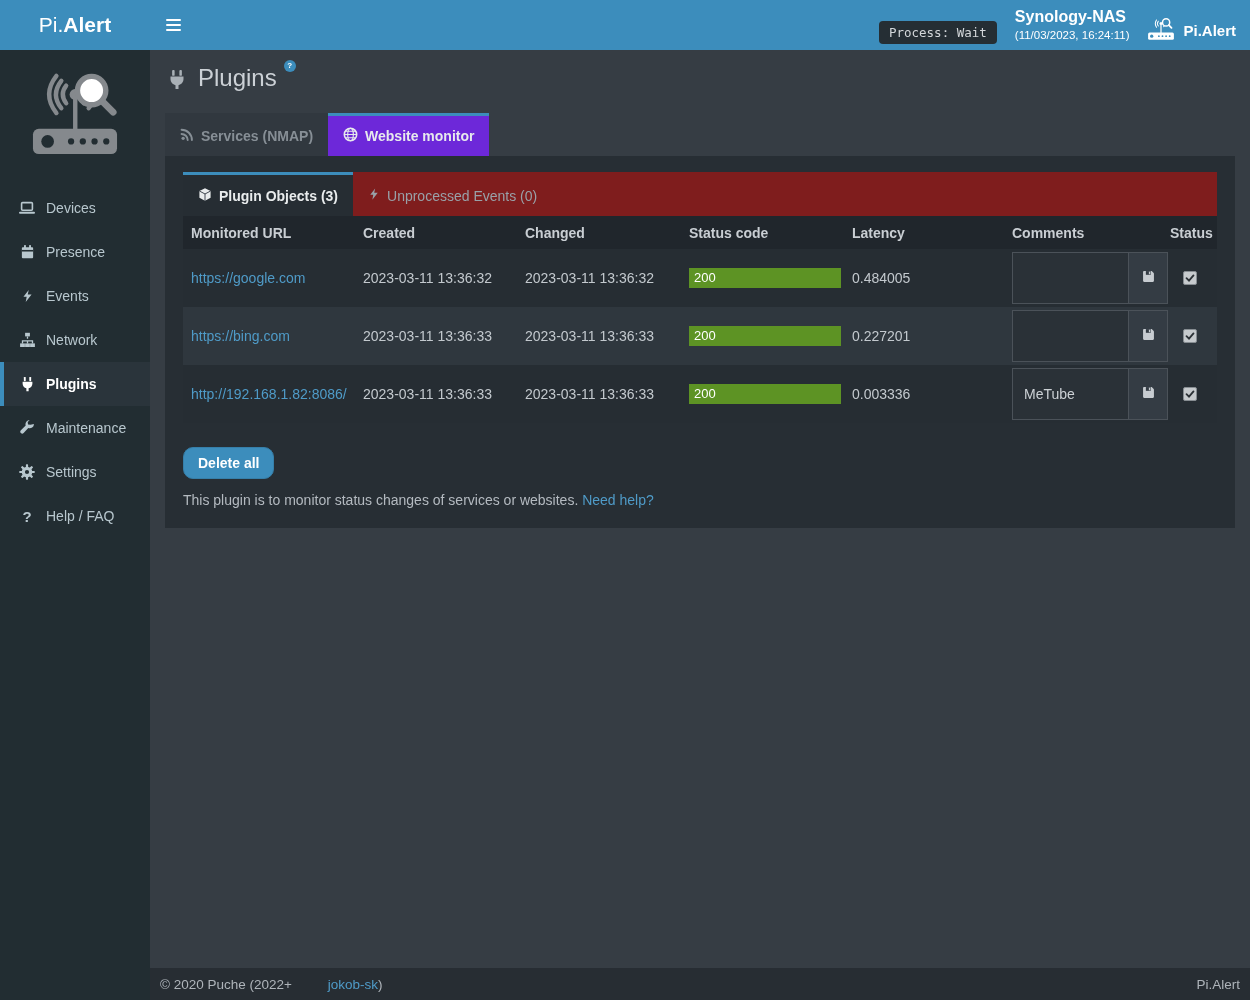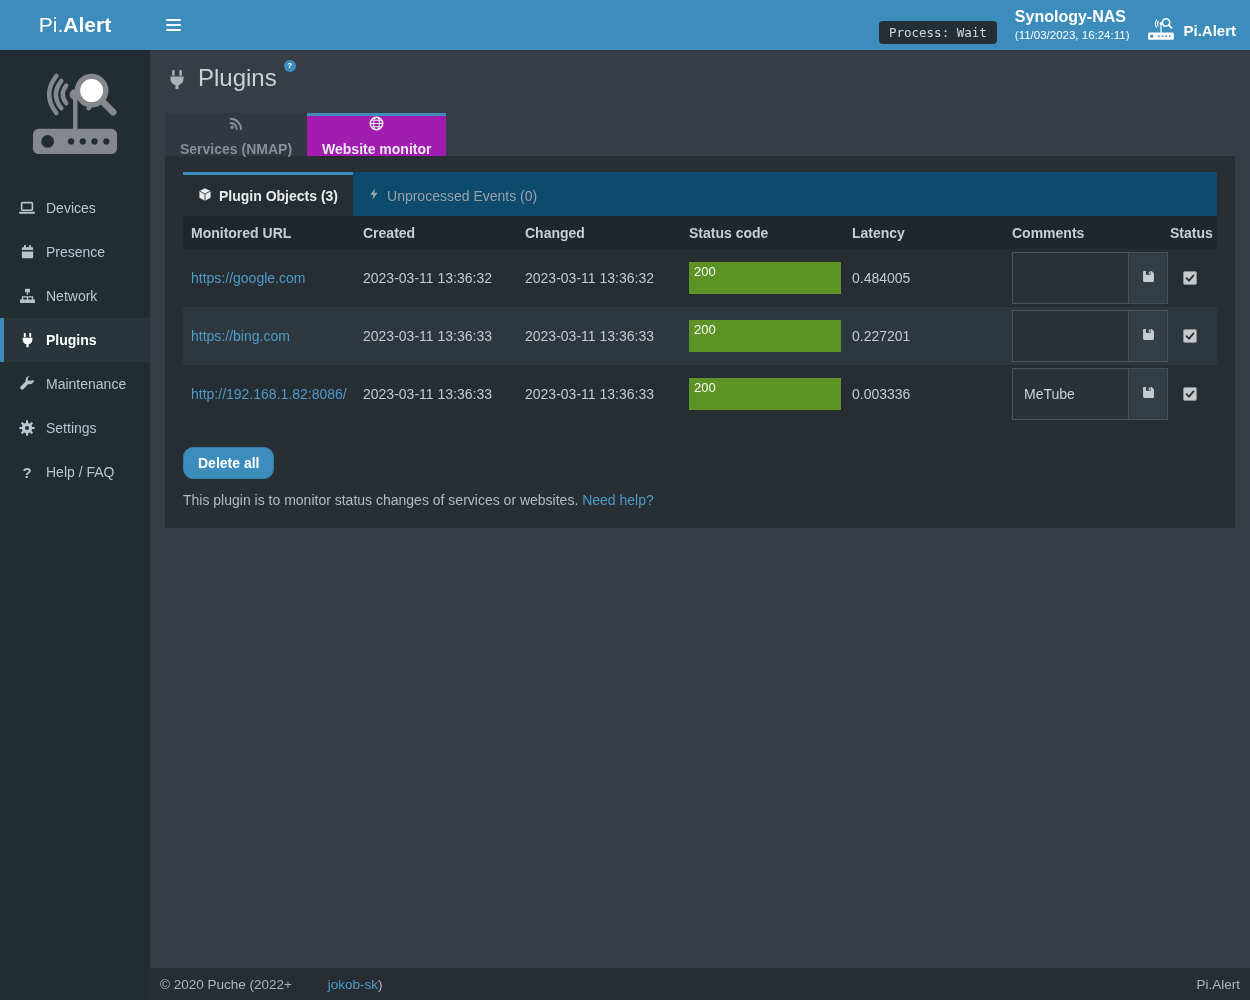--- a/index.html
+++ b/index.html
@@ -36,38 +36,38 @@
   
   .main { position:absolute; left:150px; top:50px; right:0; bottom:32px; background:#363d44; padding:10px 15px; }
   .page-title { display:flex; align-items:flex-start; gap:11px; color:#ccd1d6; font-size:24px; margin:4px 0 0 2px; }
   .title-icon { color:#a9b0b6; margin-top:4px; }
   .sup-badge { display:inline-block; width:12px; height:12px; background:#3c8dbc; border-radius:50%;
     color:#fff; font-size:8px; line-height:12px; text-align:center; font-weight:700;
     position:relative; top:-4px; left:-4px; cursor:pointer; }
 
   .outer-tabs { display:flex; margin-top:17px; }
   .otab { display:flex; align-items:center; gap:7px; padding:0 15px; height:43px;
-    border-top:3px solid transparent; background:#31383f; color:#878f96; font-size:14px; font-weight:600; cursor:pointer;flex-direction:column; }
-  .otab.active { background:#a21caf; border-top-color:#3c8dbc; color:#e7eaed; }
+    border-top:3px solid transparent; background:#31383f; color:#878f96; font-size:14px; font-weight:600; cursor:pointer; }
+  .otab.active { background:#6d28d9; border-top-color:#3c8dbc; color:#e7eaed; }
 
   .panel { background:#272e34; padding:16px 18px 20px 18px; }
 
-  .inner-tabs { display:flex; background:#0c4a6e; }
+  .inner-tabs { display:flex; background:#7f1d1d; }
   .itab { display:flex; align-items:center; gap:7px; padding:0 15px; height:44px;
     border-top:3px solid transparent; color:#99a1a8; font-size:14px; cursor:pointer; }
   .itab.active { background:#262d33; border-top-color:#3c8dbc; color:#e9eced; font-weight:700; }
 
   table.monitor { width:100%; border-collapse:collapse; font-size:14px; color:#c3c9ce; table-layout:fixed; }
   table.monitor thead th { background:#20262c; color:#c9ced3; font-weight:700; text-align:left;
     padding:8px 8px; height:33px; }
   table.monitor tbody tr:nth-child(odd) { background:#262d33; }
   table.monitor tbody tr:nth-child(even) { background:#2f373e; }
   table.monitor td { padding:3px 8px; height:42px; vertical-align:middle; }
   .url-link { color:#4f9bc8; text-decoration:none; cursor:pointer; }
-  .status-bar { background:#5d9324; color:#fff; font-size:13px; height:32px; line-height:20px;
+  .status-bar { background:#5d9324; color:#fff; font-size:13px; height:20px; line-height:20px;
     padding-left:5px; width:152px; cursor:default; }
   .comment-group { display:flex; width:156px; height:52px; border:1px solid #4b5259; }
   .comment-input { flex:1; min-width:0; background:#2a3137; border:none; outline:none;
     color:#ccd1d5; font-size:14px; padding:0 11px; font-family:inherit; }
   .save-btn { width:39px; flex:none; background:#343c44; border:none; border-left:1px solid #4b5259;
     color:#c7ccd1; display:flex; align-items:center; justify-content:center; cursor:pointer; }
   .checkbox { width:14px; height:14px; background:#c6cacd; border:1px solid #878d92; border-radius:2px;
     display:flex; align-items:center; justify-content:center; margin-left:13px; cursor:pointer; }
 
   .delete-btn { margin-top:24px; background:#3c8dbc; border:1px solid #367fa9; color:#fff;
@@ -152,20 +152,28 @@
     <div class="menu-item">
       <span class="mi">
         <svg width="15" height="16" viewBox="0 0 16 16" fill="currentColor">
             <rect x="2" y="2.8" width="12" height="11.8" rx="1"></rect>
             <rect x="4.3" y="0.6" width="2" height="3.4" rx="0.6"></rect>
             <rect x="9.7" y="0.6" width="2" height="3.4" rx="0.6"></rect>
             <rect x="2" y="5.8" width="12" height="1.7" fill="#222d32"></rect>
           </svg>
       </span>
       <span>Presence</span>
+    </div>
+    <div class="menu-item">
+      <span class="mi">
+        <svg width="13" height="16" viewBox="0 0 16 16" fill="currentColor">
+            <polygon points="9.5,0.5 3,9 7,9 5.8,15.5 13,6.2 8.3,6.2"></polygon>
+          </svg>
+      </span>
+      <span>Events</span>
     </div>
     <div class="menu-item">
       <span class="mi">
         <svg width="17" height="16" viewBox="0 0 16 16" fill="currentColor">
             <rect x="5.6" y="0.8" width="4.8" height="3.6"></rect>
             <rect x="0.6" y="11.4" width="4.8" height="3.6"></rect>
             <rect x="5.6" y="11.4" width="4.8" height="3.6"></rect>
             <rect x="10.6" y="11.4" width="4.8" height="3.6"></rect>
             <path d="M8 4.4v2.4M3 11.4V8.8h10v2.6M8 8.8v2.6" stroke="currentColor" stroke-width="1.3" fill="none"></path>
           </svg>

